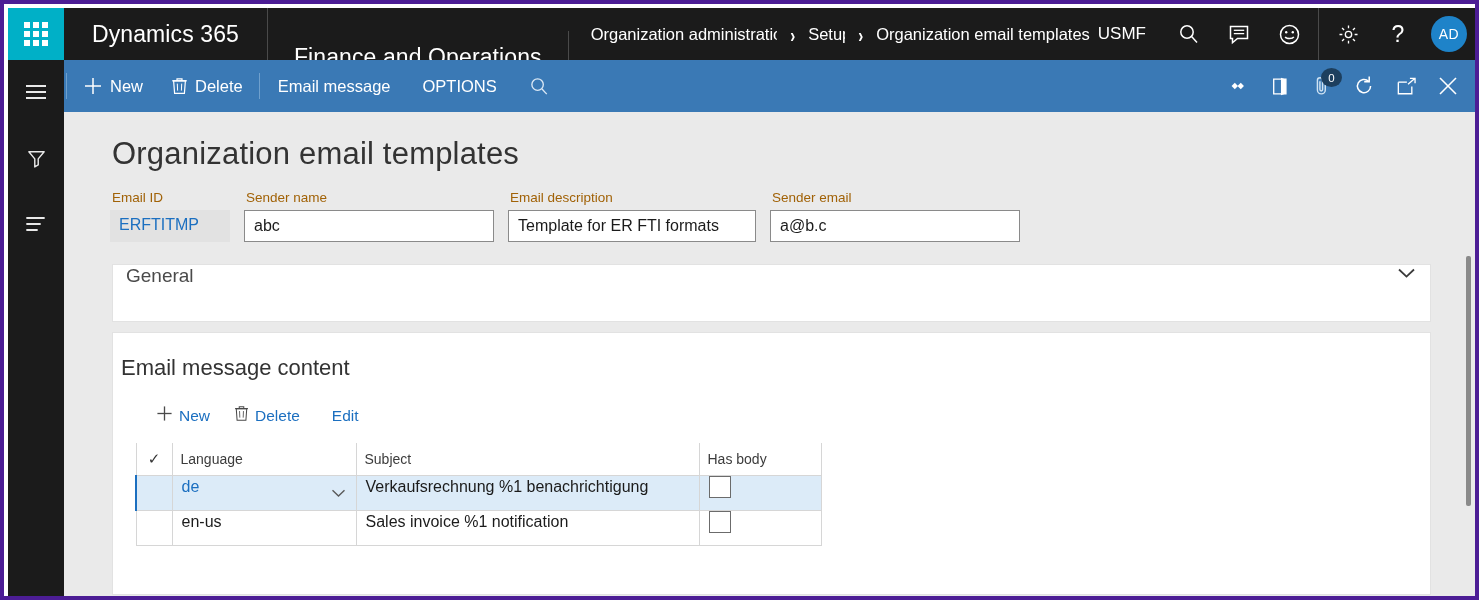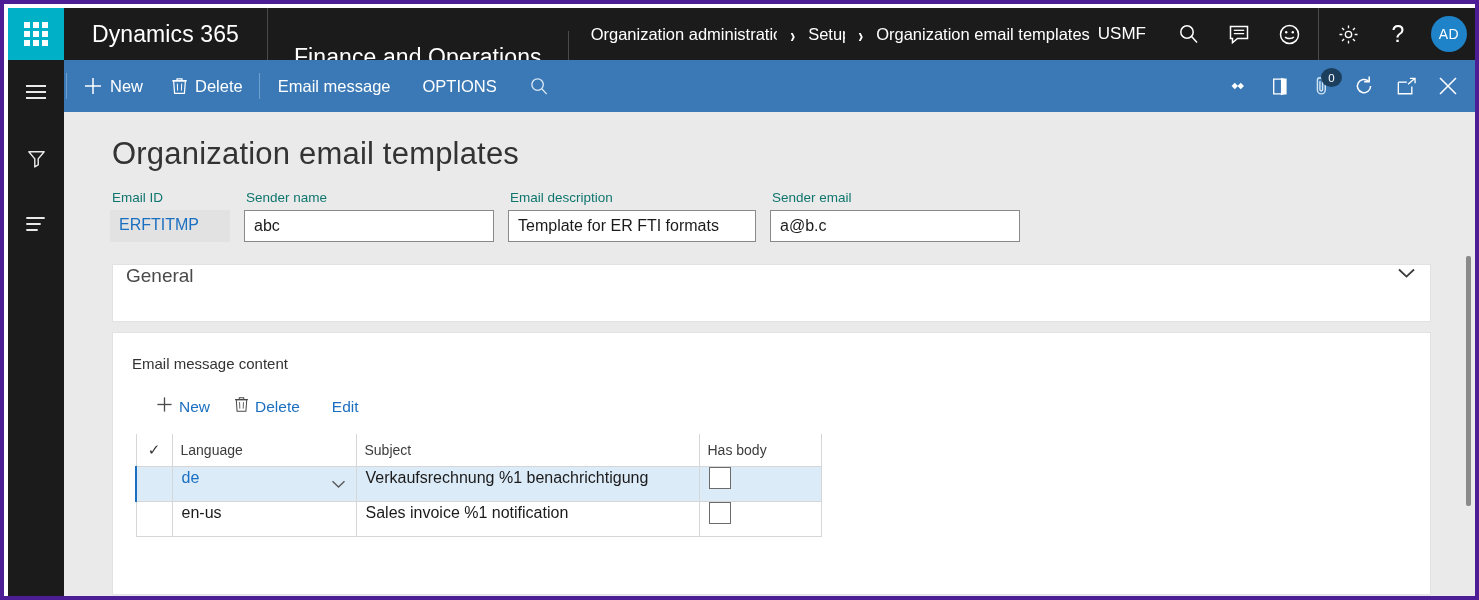--- a/index.html
+++ b/index.html
@@ -211,21 +211,21 @@
 
   .fieldrow {
     display:flex;
     margin: 18px 0 0 46px;
     align-items:flex-end;
     gap: 14px;
   }
   .field { display:flex; flex-direction:column; }
   .field label {
     font-size: 13.5px;
-    color:#0f766e;
+    color:#a16207;
     margin-bottom: 5px;
     padding-left: 2px;
   }
   .field .inp {
     height: 32px;
     box-sizing:border-box;
     border: 1px solid #8a8a8a;
     background: #ffffff;
     color:#1b1b1b;
     font-size: 16px;
@@ -260,23 +260,23 @@
   }
   .chev { color:#3a3a3a; }
 
   .card.content {
     margin-top: 10px;
     height: 263px;
     padding: 0;
     position:relative;
   }
   .sect-head {
-    font-size: 15px;
+    font-size: 22px;
     color:#333333;
-    padding: 22px 0 0 19px;
+    padding: 22px 0 0 8px;
     font-weight:400;
   }
   .gridtools {
     display:flex; align-items:center;
     gap: 4px;
     padding: 20px 0 0 33px;
   }
   .gtool {
     display:flex; align-items:center; gap:6px;
     color:#1B6FC0;

